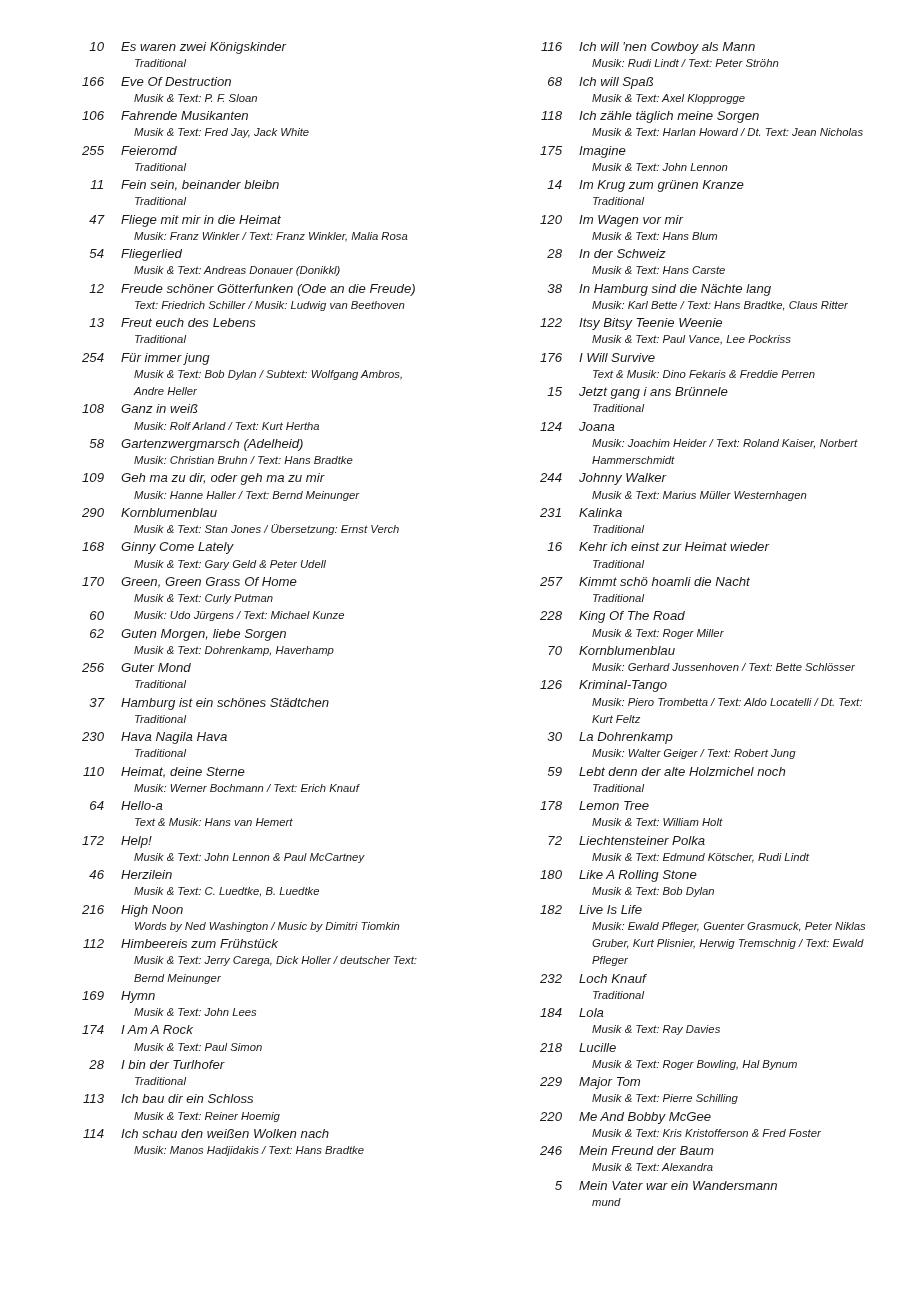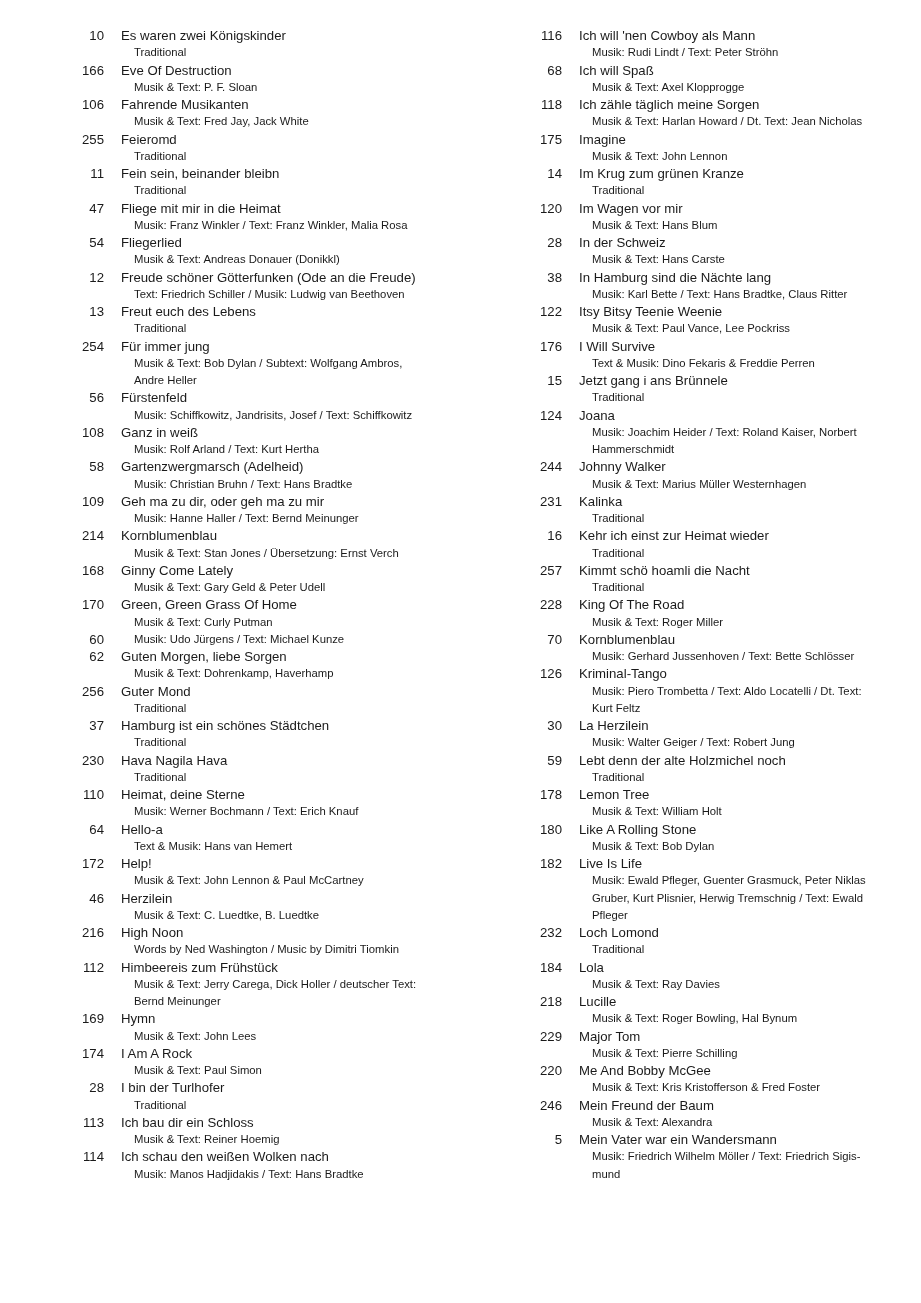--- a/index.html
+++ b/index.html
@@ -12,21 +12,22 @@
     height: 1303px;
     font-family: "Liberation Sans", sans-serif;
     color: #1a1a1a;
     overflow: hidden;
   }
   .page {
     position: relative;
     width: 921px;
     height: 1303px;
     box-sizing: border-box;
-    padding: 27px 0 0 0;
+    padding: 38px 0 0 0;
+    font-style: italic;
   }
   .columns {
     display: flex;
     align-items: flex-start;
   }
   .column {
     display: block;
   }
   .column-left  { width: 430px; margin-left: 62px; }
   .column-right { width: 400px; margin-left: 28px; }
@@ -158,29 +159,20 @@
           <div class="entry-page">254</div>
           <div class="entry-body">
             <div class="entry-title">Für immer jung</div>
             <div class="entry-credit">
               <span class="credit-line">Musik &amp; Text: Bob Dylan / Subtext: Wolfgang Ambros,</span>
               <span class="credit-line">Andre Heller</span>
             </div>
           </div>
         </div>
         <div class="entry">
-          <div class="entry-page">56</div>
-          <div class="entry-body">
-            <div class="entry-title">Fürstenfeld</div>
-            <div class="entry-credit">
-              <span class="credit-line">Musik: Schiffkowitz, Jandrisits, Josef / Text: Schiffkowitz</span>
-            </div>
-          </div>
-        </div>
-        <div class="entry">
           <div class="entry-page">108</div>
           <div class="entry-body">
             <div class="entry-title">Ganz in weiß</div>
             <div class="entry-credit">
               <span class="credit-line">Musik: Rolf Arland / Text: Kurt Hertha</span>
             </div>
           </div>
         </div>
         <div class="entry">
           <div class="entry-page">58</div>
@@ -194,21 +186,21 @@
         <div class="entry">
           <div class="entry-page">109</div>
           <div class="entry-body">
             <div class="entry-title">Geh ma zu dir, oder geh ma zu mir</div>
             <div class="entry-credit">
               <span class="credit-line">Musik: Hanne Haller / Text: Bernd Meinunger</span>
             </div>
           </div>
         </div>
         <div class="entry">
-          <div class="entry-page">214</div>
+          <div class="entry-page">290</div>
           <div class="entry-body">
             <div class="entry-title">Kornblumenblau</div>
             <div class="entry-credit">
               <span class="credit-line">Musik &amp; Text: Stan Jones / Übersetzung: Ernst Verch</span>
             </div>
           </div>
         </div>
         <div class="entry">
           <div class="entry-page">168</div>
           <div class="entry-body">
@@ -542,41 +534,50 @@
             <div class="entry-title">Kriminal-Tango</div>
             <div class="entry-credit">
               <span class="credit-line">Musik: Piero Trombetta / Text: Aldo Locatelli / Dt. Text:</span>
               <span class="credit-line">Kurt Feltz</span>
             </div>
           </div>
         </div>
         <div class="entry">
           <div class="entry-page">30</div>
           <div class="entry-body">
-            <div class="entry-title">La Herzilein</div>
+            <div class="entry-title">La Dohrenkamp</div>
             <div class="entry-credit">
               <span class="credit-line">Musik: Walter Geiger / Text: Robert Jung</span>
             </div>
           </div>
         </div>
         <div class="entry">
           <div class="entry-page">59</div>
           <div class="entry-body">
             <div class="entry-title">Lebt denn der alte Holzmichel noch</div>
             <div class="entry-credit">
               <span class="credit-line">Traditional</span>
             </div>
           </div>
         </div>
         <div class="entry">
           <div class="entry-page">178</div>
           <div class="entry-body">
             <div class="entry-title">Lemon Tree</div>
             <div class="entry-credit">
               <span class="credit-line">Musik &amp; Text: William Holt</span>
+            </div>
+          </div>
+        </div>
+        <div class="entry">
+          <div class="entry-page">72</div>
+          <div class="entry-body">
+            <div class="entry-title">Liechtensteiner Polka</div>
+            <div class="entry-credit">
+              <span class="credit-line">Musik &amp; Text: Edmund Kötscher, Rudi Lindt</span>
             </div>
           </div>
         </div>
         <div class="entry">
           <div class="entry-page">180</div>
           <div class="entry-body">
             <div class="entry-title">Like A Rolling Stone</div>
             <div class="entry-credit">
               <span class="credit-line">Musik &amp; Text: Bob Dylan</span>
             </div>
@@ -589,21 +590,21 @@
             <div class="entry-credit">
               <span class="credit-line">Musik: Ewald Pfleger, Guenter Grasmuck, Peter Niklas</span>
               <span class="credit-line">Gruber, Kurt Plisnier, Herwig Tremschnig / Text: Ewald</span>
               <span class="credit-line">Pfleger</span>
             </div>
           </div>
         </div>
         <div class="entry">
           <div class="entry-page">232</div>
           <div class="entry-body">
-            <div class="entry-title">Loch Lomond</div>
+            <div class="entry-title">Loch Knauf</div>
             <div class="entry-credit">
               <span class="credit-line">Traditional</span>
             </div>
           </div>
         </div>
         <div class="entry">
           <div class="entry-page">184</div>
           <div class="entry-body">
             <div class="entry-title">Lola</div>
             <div class="entry-credit">
@@ -645,20 +646,19 @@
             <div class="entry-credit">
               <span class="credit-line">Musik &amp; Text: Alexandra</span>
             </div>
           </div>
         </div>
         <div class="entry">
           <div class="entry-page">5</div>
           <div class="entry-body">
             <div class="entry-title">Mein Vater war ein Wandersmann</div>
             <div class="entry-credit">
-              <span class="credit-line">Musik: Friedrich Wilhelm Möller / Text: Friedrich Sigis-</span>
               <span class="credit-line">mund</span>
             </div>
           </div>
         </div>
       </div>
   </div>
 </div>
 
 </body></html>

